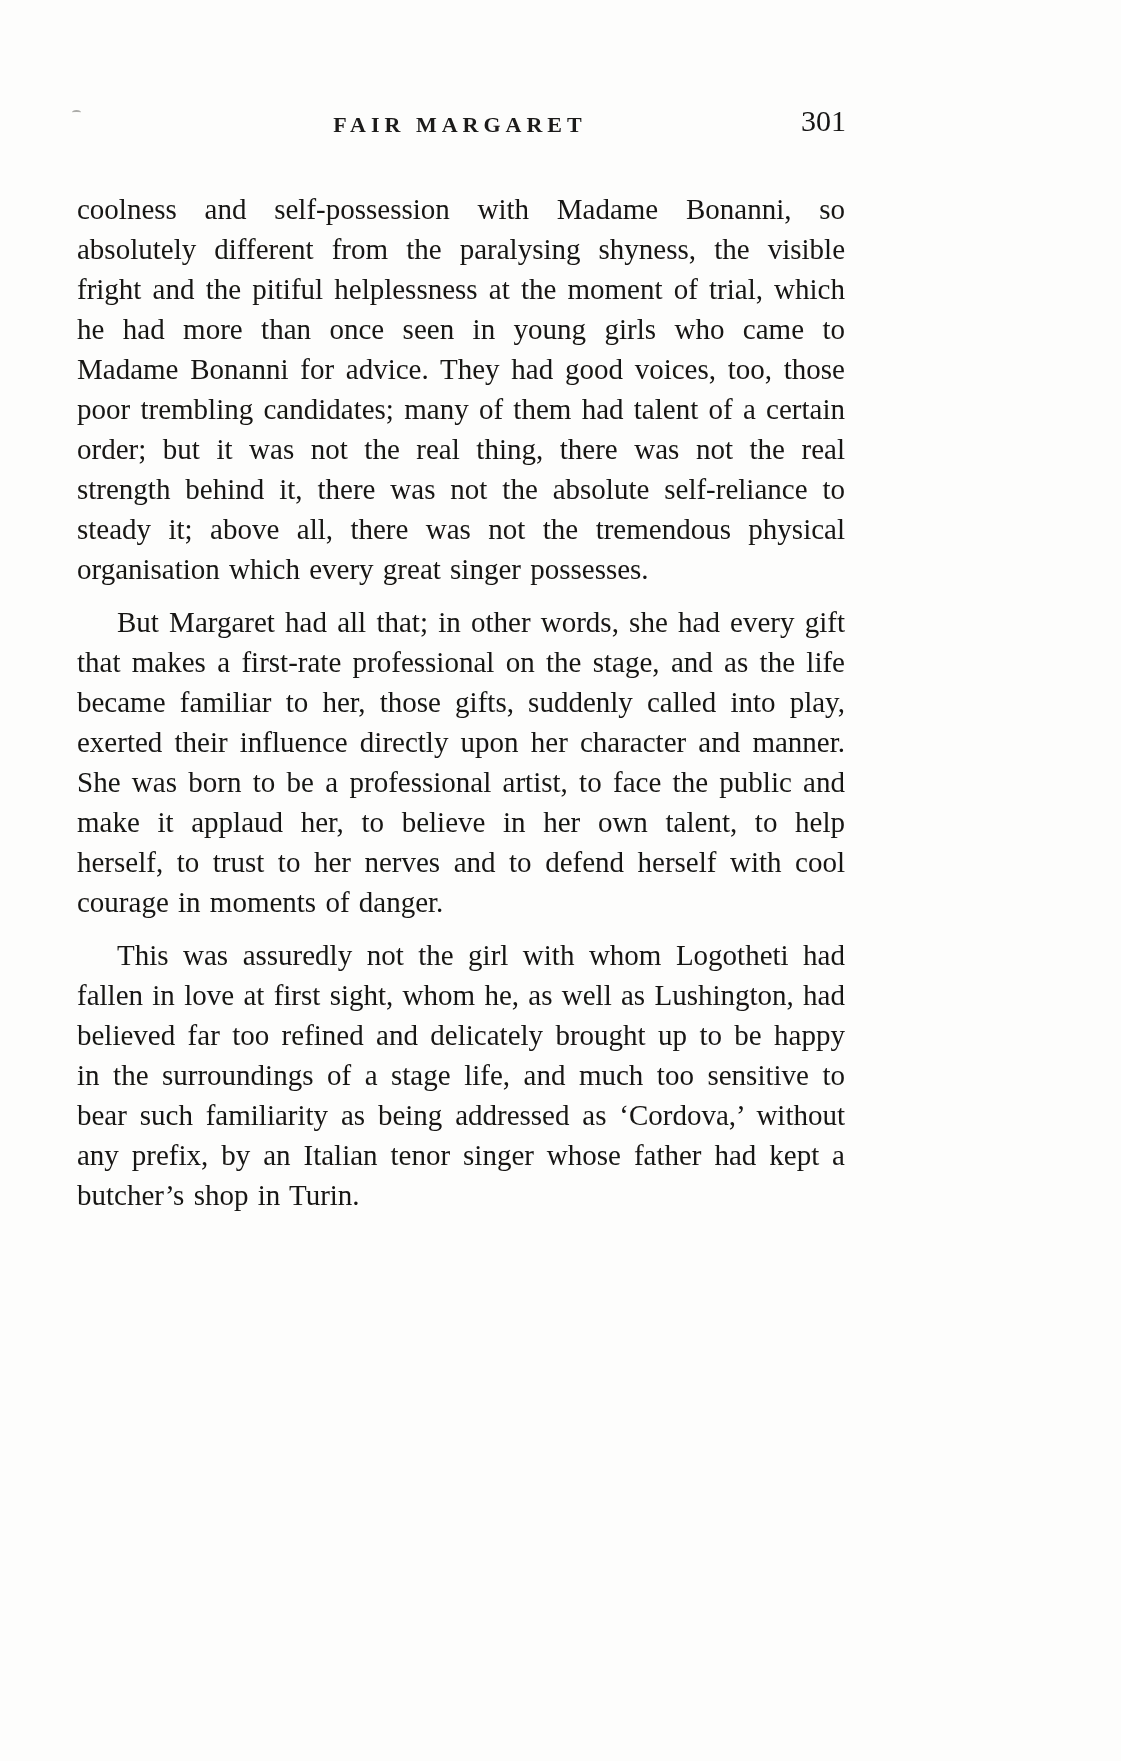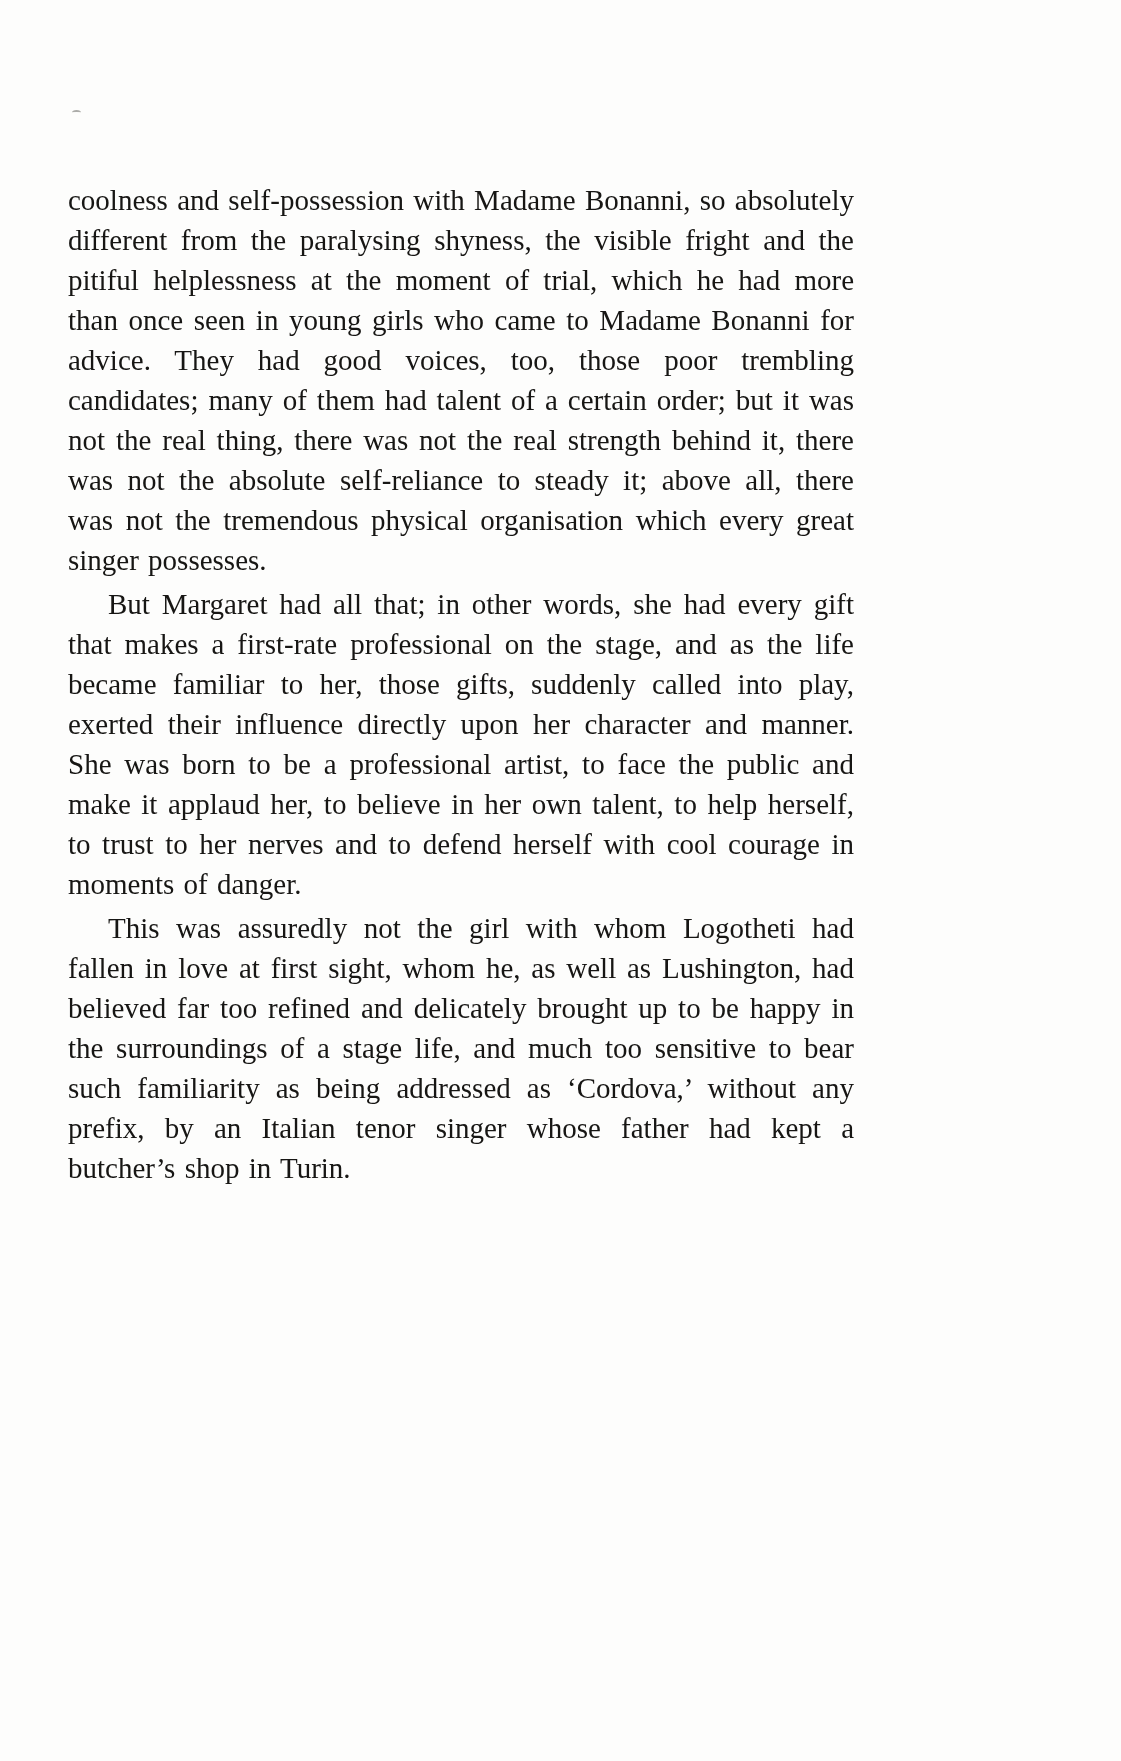--- a/index.html
+++ b/index.html
@@ -58,34 +58,38 @@
     position: absolute;
     top: 176px;
     left: 64px;
     width: 794px;
     font-size: 29px;
     line-height: 40px;
     text-align: justify;
     color: #171614;
   }
   .text-block p {
-    margin: 4px;
+    margin: 13px;
     word-spacing: 2px;
   }
   .text-block p.indent {
     text-indent: 40px;
   }
 </style>
 </head>
 <body>
 
 <div class="page">
 
   <div class="scan-mark"></div>
 
+  <div class="running-head">
+    <div class="running-title">FAIR MARGARET</div>
+    <div class="page-number">301</div>
+  </div>
 
   <div class="text-block">
     <p>coolness and self-possession with Madame Bonanni, so absolutely different from the paralysing shyness, the visible fright and the pitiful helplessness at the moment of trial, which he had more than once seen in young girls who came to Madame Bonanni for advice.  They had good voices, too, those poor trembling candidates; many of them had talent of a certain order; but it was not the real thing, there was not the real strength behind it, there was not the absolute self-reliance to steady it; above all, there was not the tremendous physical organisation which every great singer possesses.</p>
     <p class="indent">But Margaret had all that; in other words, she had every gift that makes a first-rate professional on the stage, and as the life became familiar to her, those gifts, suddenly called into play, exerted their influence directly upon her character and manner.  She was born to be a professional artist, to face the public and make it applaud her, to believe in her own talent, to help herself, to trust to her nerves and to defend herself with cool courage in moments of danger.</p>
     <p class="indent">This was assuredly not the girl with whom Logotheti had fallen in love at first sight, whom he, as well as Lushington, had believed far too refined and delicately brought up to be happy in the surroundings of a stage life, and much too sensitive to bear such familiarity as being addressed as ‘Cordova,’ without any prefix, by an Italian tenor singer whose father had kept a butcher’s shop in Turin.</p>
   </div>
 
 </div>
 
 </body></html>

